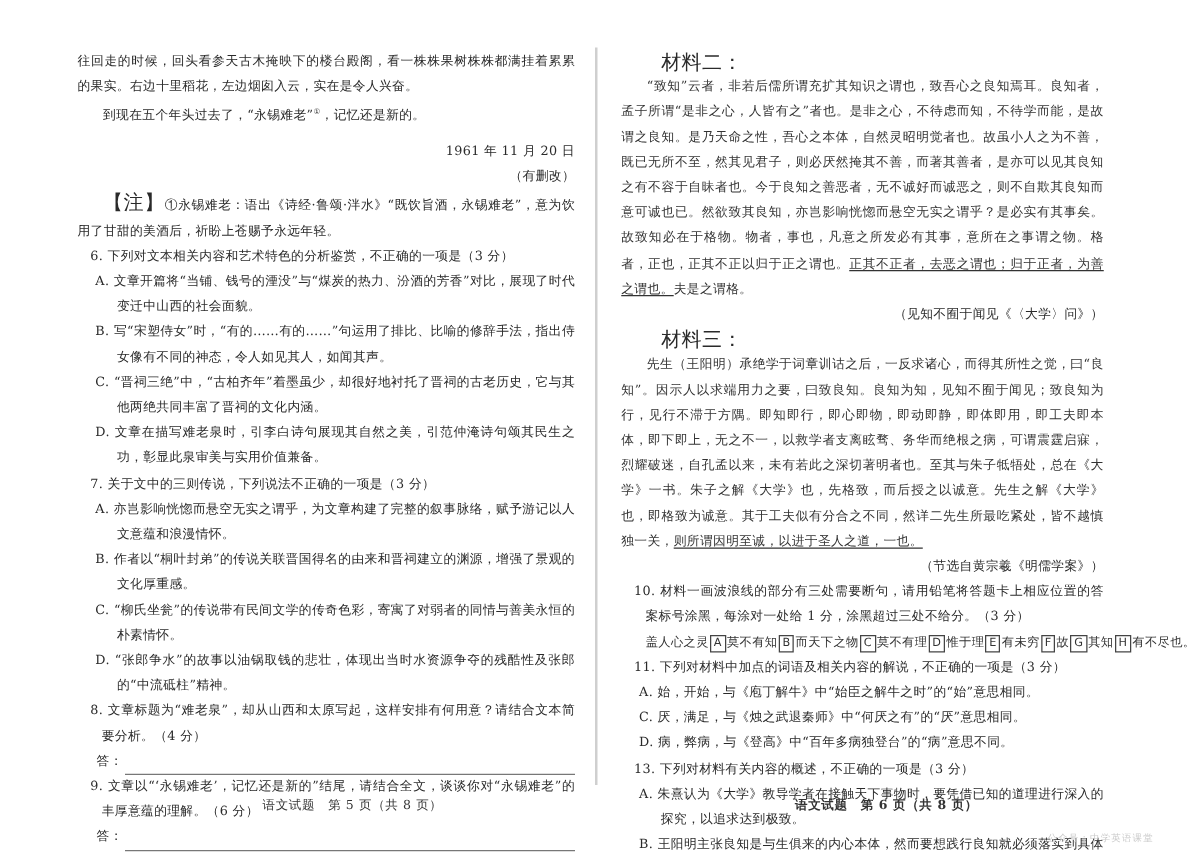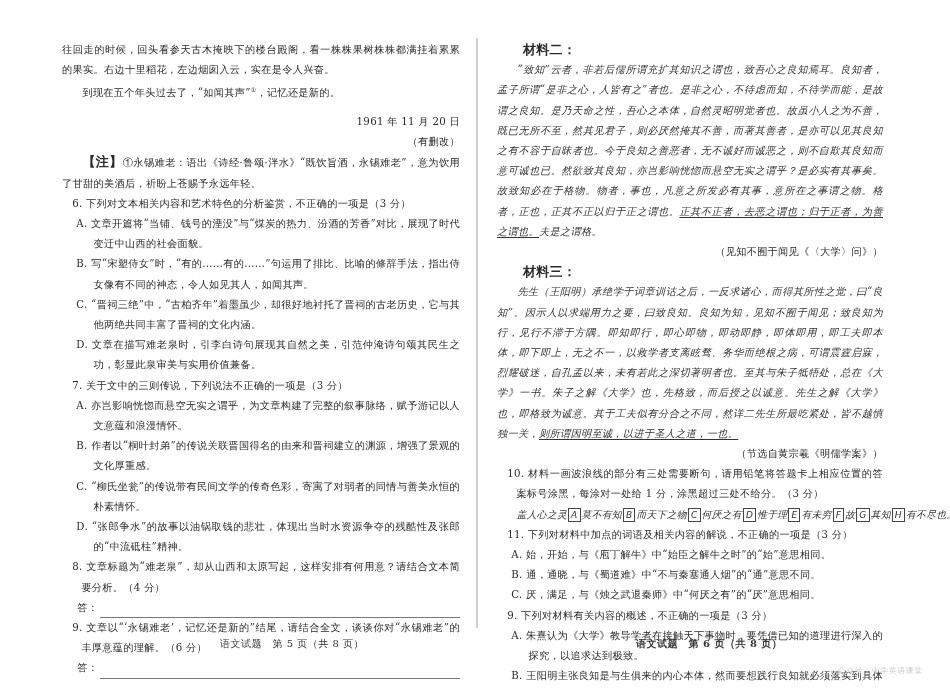--- a/index.html
+++ b/index.html
@@ -7,42 +7,42 @@
   body { position: relative; font-family: "DejaVu Serif", "Liberation Serif", serif; color: #2a2a2a; }
   .col { position: absolute; top: 40px; font-size: 10.2px; line-height: 20.2px; letter-spacing: 0.3px; }
   .col.left { left: 62px; width: 398px; }
   .col.right { left: 497px; width: 386px; }
   .divider { position: absolute; left: 476px; top: 38px; width: 2px; height: 590px; background: #cfcfcf; }
   .p { white-space: normal; text-align: justify; }
   .ind { text-indent: 2em; }
   .hang { padding-left: 1.9em; text-indent: -0.9em; }
   .opt { padding-left: 3.1em; text-indent: -1.7em; }
   .right-al { text-align: right; }
-  .bold { font-weight: bold; font-family: "DejaVu Sans", "Liberation Sans", sans-serif; font-size: 13px; }
-  .kai { font-family: "DejaVu Serif", serif; font-style: italic; color: #333; }
+  .bold { font-weight: normal; font-family: "DejaVu Sans", "Liberation Sans", sans-serif; font-size: 16px; }
+  .kai { font-family: "DejaVu Serif", serif; color: #333; }
   .uline { text-decoration: underline; text-underline-offset: 2px; }
   .answer-row { display: flex; align-items: flex-end; padding-left: 1.5em; }
   .answer-row .lbl { white-space: nowrap; }
   .answer-row .line { flex: 1; border-bottom: 1px solid #777; height: 14px; margin-left: 2px; }
   .boxes { padding-left: 2em; white-space: nowrap; font-size: 9.8px; }
   .box { display: inline-block; border: 1px solid #444; padding: 0 2px; line-height: 12px; margin: 0 1px; font-family: "DejaVu Sans", sans-serif; font-size: 9px; }
   .footer { position: absolute; top: 637px; font-size: 10px; color: #333; letter-spacing: 0.5px; }
-  .footer.left { left: 220px; }
+  .footer.left { left: 210px; }
   .footer.right { left: 636px; font-weight: bold; }
   .watermark { position: absolute; top: 666px; left: 838px; font-size: 7.5px; color: #c9c9c9; letter-spacing: 1px; }
   sup { font-size: 6px; }
 </style>
 </head>
 <body>
 
 <div class="divider"></div>
 
 <div class="col left">
   <div class="p">往回走的时候，回头看参天古木掩映下的楼台殿阁，看一株株果树株株都满挂着累累的果实。右边十里稻花，左边烟囱入云，实在是令人兴奋。</div>
-  <div class="p ind"><span>到现在五个年头过去了，“如闻其声”</span><sup>①</sup><span>，记忆还是新的。</span></div>
+  <div class="p ind"><span>到现在五个年头过去了，“永锡难老”</span><sup>①</sup><span>，记忆还是新的。</span></div>
   <div class="p right-al" style="margin-top:8px">1961 年 11 月 20 日</div>
   <div class="p right-al">（有删改）</div>
   <div class="p ind"><span class="bold">【注】</span><span>①永锡难老：语出《诗经·鲁颂·泮水》“既饮旨酒，永锡难老”，意为饮用了甘甜的美酒后，祈盼上苍赐予永远年轻。</span></div>
 
   <div class="p hang">6. 下列对文本相关内容和艺术特色的分析鉴赏，不正确的一项是（3 分）</div>
   <div class="p opt">A. 文章开篇将“当铺、钱号的湮没”与“煤炭的热力、汾酒的芳香”对比，展现了时代变迁中山西的社会面貌。</div>
   <div class="p opt">B. 写“宋塑侍女”时，“有的……有的……”句运用了排比、比喻的修辞手法，指出侍女像有不同的神态，令人如见其人，如闻其声。</div>
   <div class="p opt">C. “晋祠三绝”中，“古柏齐年”着墨虽少，却很好地衬托了晋祠的古老历史，它与其他两绝共同丰富了晋祠的文化内涵。</div>
   <div class="p opt">D. 文章在描写难老泉时，引李白诗句展现其自然之美，引范仲淹诗句颂其民生之功，彰显此泉审美与实用价值兼备。</div>
 
@@ -72,28 +72,28 @@
   <div class="p ind bold">材料二：</div>
   <div class="p ind kai"><span>“致知”云者，非若后儒所谓充扩其知识之谓也，致吾心之良知焉耳。良知者，孟子所谓“是非之心，人皆有之”者也。是非之心，不待虑而知，不待学而能，是故谓之良知。是乃天命之性，吾心之本体，自然灵昭明觉者也。故虽小人之为不善，既已无所不至，然其见君子，则必厌然掩其不善，而著其善者，是亦可以见其良知之有不容于自昧者也。今于良知之善恶者，无不诚好而诚恶之，则不自欺其良知而意可诚也已。然欲致其良知，亦岂影响恍惚而悬空无实之谓乎？是必实有其事矣。故致知必在于格物。物者，事也，凡意之所发必有其事，意所在之事谓之物。格者，正也，正其不正以归于正之谓也。</span><span class="uline">正其不正者，去恶之谓也；归于正者，为善之谓也。</span><span>夫是之谓格。</span></div>
   <div class="p right-al">（见知不囿于闻见《〈大学〉问》）</div>
 
   <div class="p ind bold">材料三：</div>
   <div class="p ind kai"><span>先生（王阳明）承绝学于词章训诂之后，一反求诸心，而得其所性之觉，曰“良知”。因示人以求端用力之要，曰致良知。良知为知，见知不囿于闻见；致良知为行，见行不滞于方隅。即知即行，即心即物，即动即静，即体即用，即工夫即本体，即下即上，无之不一，以救学者支离眩骛、务华而绝根之病，可谓震霆启寐，烈耀破迷，自孔孟以来，未有若此之深切著明者也。至其与朱子牴牾处，总在《大学》一书。朱子之解《大学》也，先格致，而后授之以诚意。先生之解《大学》也，即格致为诚意。其于工夫似有分合之不同，然详二先生所最吃紧处，皆不越慎独一关，</span><span class="uline">则所谓因明至诚，以进于圣人之道，一也。</span></div>
   <div class="p right-al">（节选自黄宗羲《明儒学案》）</div>
 
   <div class="p hang">10. 材料一画波浪线的部分有三处需要断句，请用铅笔将答题卡上相应位置的答案标号涂黑，每涂对一处给 1 分，涂黑超过三处不给分。（3 分）</div>
   <div class="boxes kai">
-    <span>盖人心之灵</span><span class="box">A</span><span>莫不有知</span><span class="box">B</span><span>而天下之物</span><span class="box">C</span><span>何厌之有</span><span class="box">D</span><span>惟于理</span><span class="box">E</span><span>有未穷</span><span class="box">F</span><span>故</span><span class="box">G</span><span>其知</span><span class="box">H</span><span>有不尽也。</span>
+    <span>盖人心之灵</span><span class="box">A</span><span>莫不有知</span><span class="box">B</span><span>而天下之物</span><span class="box">C</span><span>莫不有理</span><span class="box">D</span><span>惟于理</span><span class="box">E</span><span>有未穷</span><span class="box">F</span><span>故</span><span class="box">G</span><span>其知</span><span class="box">H</span><span>有不尽也。</span>
   </div>
 
   <div class="p hang">11. 下列对材料中加点的词语及相关内容的解说，不正确的一项是（3 分）</div>
   <div class="p opt">A. 始，开始，与《庖丁解牛》中“始臣之解牛之时”的“始”意思相同。</div>
-  <div class="p opt">B. 通，通晓，与《蜀道难》中“不与秦塞通人烟”的“通”意思不同。</div>
   <div class="p opt">C. 厌，满足，与《烛之武退秦师》中“何厌之有”的“厌”意思相同。</div>
+  <div class="p opt">D. 病，弊病，与《登高》中“百年多病独登台”的“病”意思不同。</div>
 
-  <div class="p hang">9. 下列对材料有关内容的概述，不正确的一项是（3 分）</div>
+  <div class="p hang">13. 下列对材料有关内容的概述，不正确的一项是（3 分）</div>
   <div class="p opt">A. 朱熹认为《大学》教导学者在接触天下事物时，要凭借已知的道理进行深入的探究，以追求达到极致。</div>
   <div class="p opt">B. 王阳明主张良知是与生俱来的内心本体，然而要想践行良知就必须落实到具体的事物中去。</div>
 
 </div>
 
 <div class="footer right">语文试题　第 6 页（共 8 页）</div>
 <div class="watermark">公众号：中学英语课堂</div>
 
 </body></html>

